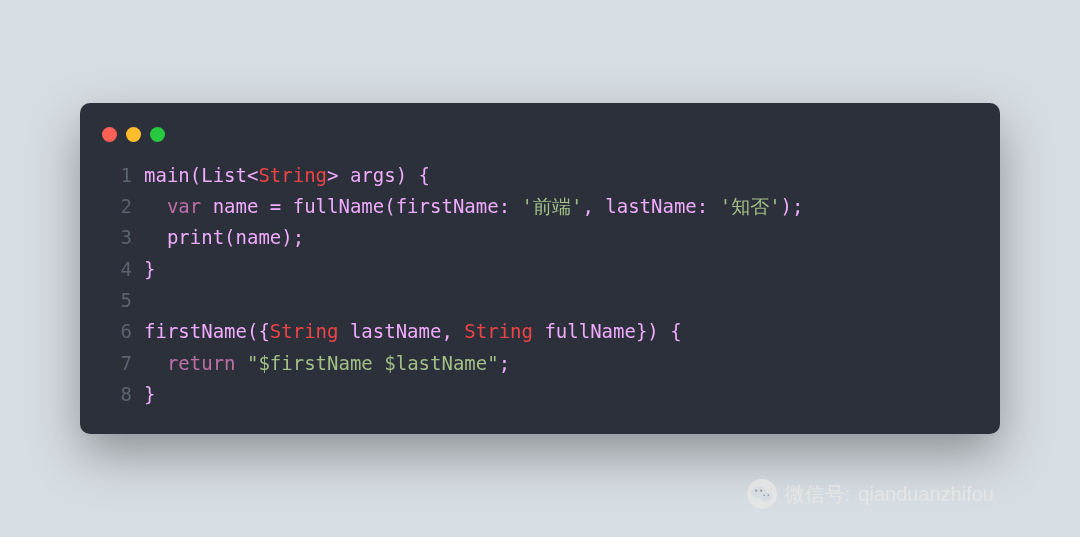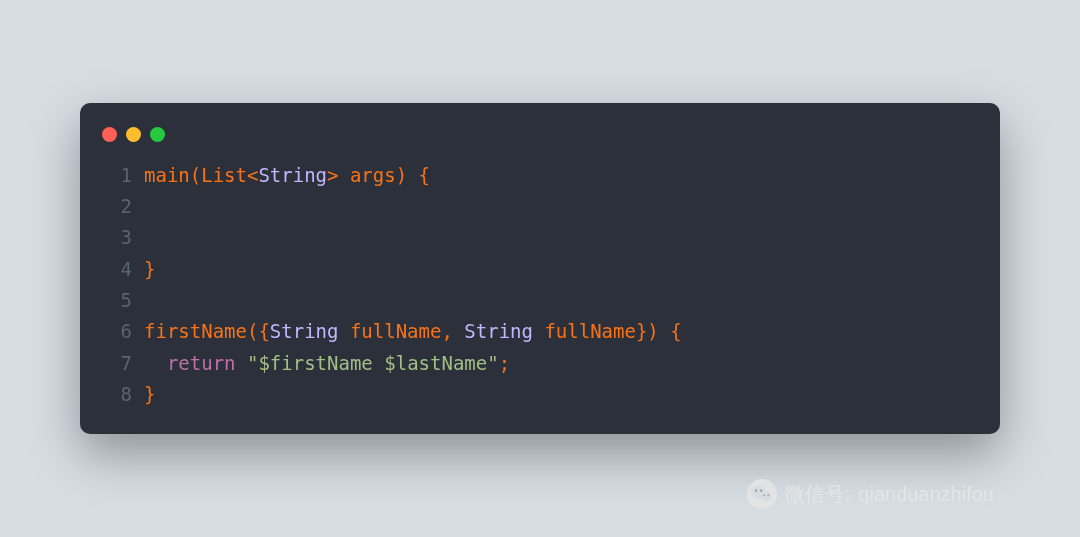--- a/index.html
+++ b/index.html
@@ -51,24 +51,24 @@
       color: #5b6270;
       width: 30px;
       text-align: right;
       user-select: none;
       flex-shrink: 0;
       margin-right: 12px;
     }
     .code {
       color: #c7ccd6;
     }
-    .t-text { color: #f97316; }
+    .t-text { color: #f0abfc; }
     .t-string { color: #a2bf86; }
     .t-keyword { color: #bf6fa8; }
-    .t-type { color: #c4b5fd; }
+    .t-type { color: #ef4444; }
     .watermark {
       position: absolute;
       right: 86px;
       bottom: 28px;
       color: #e5e5e5;
       font-family: -apple-system, "PingFang SC", sans-serif;
       font-size: 20px;
       display: flex;
       align-items: center;
       gap: 8px;
@@ -83,25 +83,25 @@
 <body>
 
 <div class="editor-window">
   <div class="title-bar">
     <div class="dot dot-red"></div>
     <div class="dot dot-yellow"></div>
     <div class="dot dot-green"></div>
   </div>
   <div class="code-area" id="code-area">
       <div class="line"><span class="lineno">1</span><span class="code"><span class="t-text">main(List&lt;</span><span class="t-type">String</span><span class="t-text">&gt; args) {</span></span></div>
-      <div class="line"><span class="lineno">2</span></div>
-      <div class="line"><span class="lineno">3</span></div>
+      <div class="line"><span class="lineno">2</span><span class="code"><span class="t-text">  </span><span class="t-keyword">var</span><span class="t-text"> name = fullName(firstName: </span><span class="t-string">'前端'</span><span class="t-text">, lastName: </span><span class="t-string">'知否'</span><span class="t-text">);</span></span></div>
+      <div class="line"><span class="lineno">3</span><span class="code"><span class="t-text">  print(name);</span></span></div>
       <div class="line"><span class="lineno">4</span><span class="code"><span class="t-text">}</span></span></div>
       <div class="line"><span class="lineno">5</span><span class="code"><span class="t-text"></span></span></div>
-      <div class="line"><span class="lineno">6</span><span class="code"><span class="t-text">firstName({</span><span class="t-type">String</span><span class="t-text"> fullName, </span><span class="t-type">String</span><span class="t-text"> fullName}) {</span></span></div>
+      <div class="line"><span class="lineno">6</span><span class="code"><span class="t-text">firstName({</span><span class="t-type">String</span><span class="t-text"> lastName, </span><span class="t-type">String</span><span class="t-text"> fullName}) {</span></span></div>
       <div class="line"><span class="lineno">7</span><span class="code"><span class="t-text">  </span><span class="t-keyword">return</span><span class="t-text"> </span><span class="t-string">"$firstName $lastName"</span><span class="t-text">;</span></span></div>
       <div class="line"><span class="lineno">8</span><span class="code"><span class="t-text">}</span></span></div>
     </div>
 </div>
 
 <div class="watermark">
   <svg class="wx-icon" viewBox="0 0 36 36">
     <circle cx="18" cy="18" r="18" fill="#e5e5e5"></circle>
     <ellipse cx="14" cy="16" rx="9" ry="7.5" fill="#d7dee3"></ellipse>
     <ellipse cx="23" cy="21" rx="7" ry="6" fill="#d7dee3"></ellipse>

